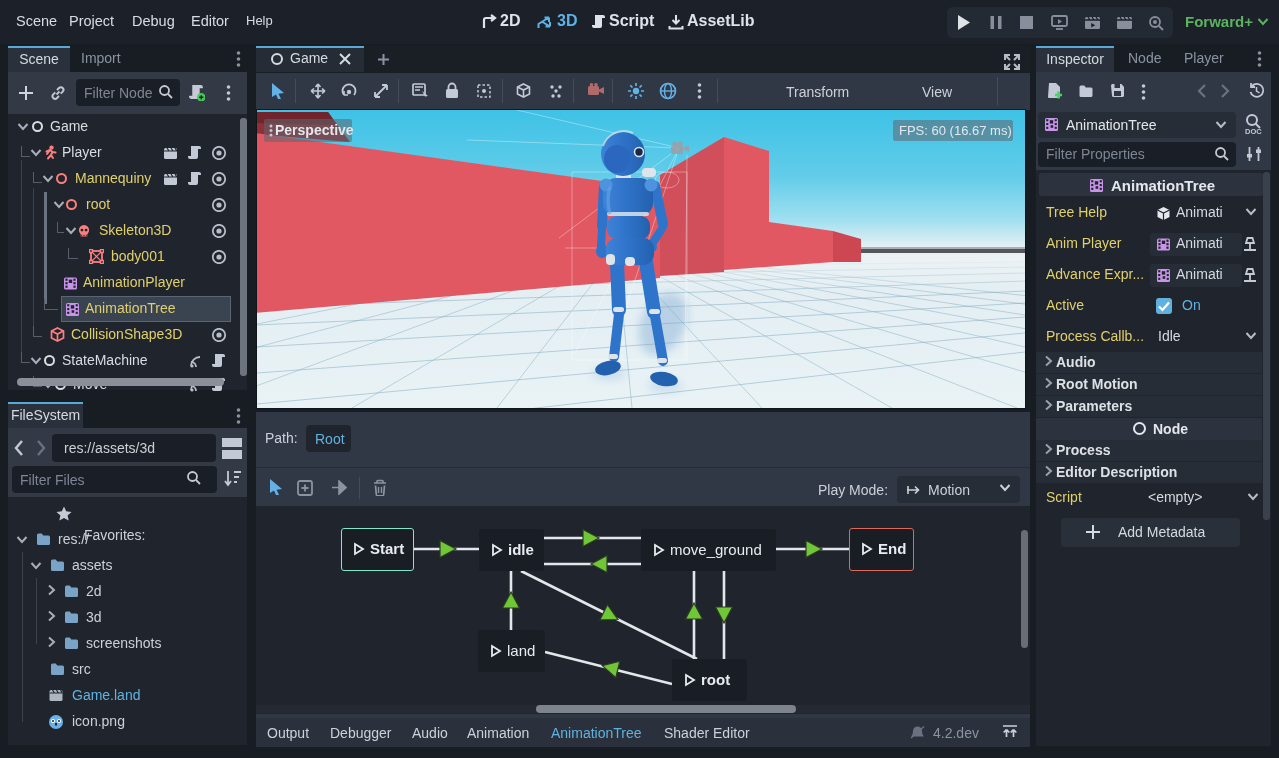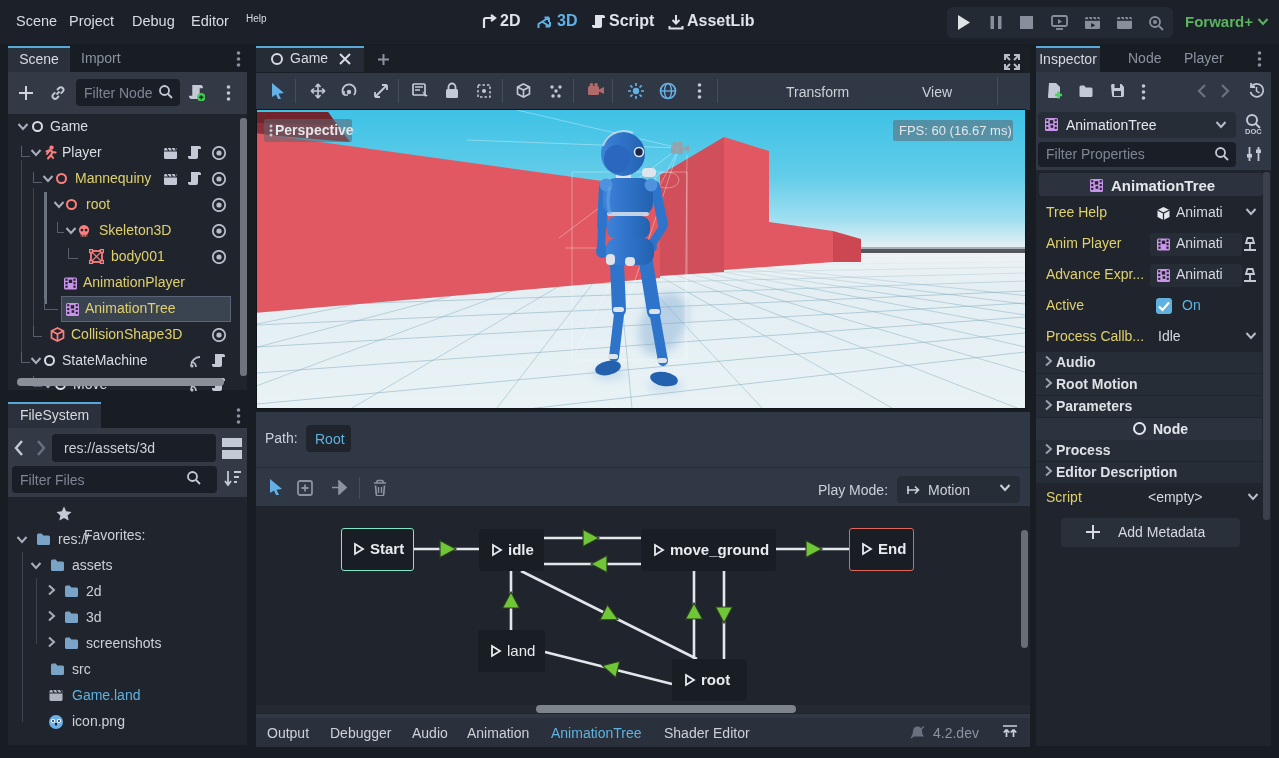--- a/index.html
+++ b/index.html
@@ -13,21 +13,21 @@
 .row{position:absolute;white-space:nowrap}
 .tree-line{position:absolute;border-left:1px solid #3c434f}
 svg{position:absolute;overflow:hidden}
 .gnode{position:absolute;background:#191d24;border-radius:3px;color:#e8ebef;font-weight:bold;font-size:15px}
 </style></head><body>
 <div class="a" style="left:0;top:0;width:1279px;height:44px;background:#1c2129"></div>
 <div class="row" style="left:16px;top:13px;font-size:14.5px;color:#d8dce2">Scene</div>
 <div class="row" style="left:69px;top:13px;font-size:14.5px;color:#d8dce2">Project</div>
 <div class="row" style="left:132px;top:13px;font-size:14.5px;color:#d8dce2">Debug</div>
 <div class="row" style="left:191px;top:13px;font-size:14.5px;color:#d8dce2">Editor</div>
-<div class="row" style="left:246px;top:13px;font-size:10px;color:#d8dce2">Help</div>
+<div class="row" style="left:246px;top:13px;font-size:13px;color:#d8dce2">Help</div>
 <svg class="a" style="left:482px;top:14px" width="16" height="16" viewBox="0 0 16 16">
     <path d="M2 14 V6 a2 2 0 0 1 2-2 h8 M9 1 l4 3 -4 3" fill="none" stroke="#dfe3e8" stroke-width="2.2"></path>
   </svg>
 <div class="row" style="left:500px;top:12px;font-size:16px;font-weight:bold;color:#dfe3e8">2D</div>
 <svg class="a" style="left:537px;top:14px" width="17" height="16" viewBox="0 0 17 16">
     <path d="M1.5 14 V10 L12 3.5 M12 3.5 h-4.5 M12 3.5 v4.5 M5.5 8 L13 12.5 M13 12.5 v-4.5 M13 12.5 h-4.5" fill="none" stroke="#5fb2e8" stroke-width="2"></path>
   </svg>
 <div class="row" style="left:557px;top:12px;font-size:16px;font-weight:bold;color:#5fb2e8">3D</div>
 <svg class="a" style="left:591px;top:13px" width="15" height="17" viewBox="0 0 15 15">
     <path d="M4 1 h8 a2 2 0 0 1 2 2 v1 h-3 v8 a2 2 0 0 1 -2 2 h-6 a2 2 0 0 1 -2 -2 v-1 h3 z" fill="#dfe3e8"></path>
@@ -254,21 +254,21 @@
 <div class="row" style="left:73px;top:376px;color:#d9dde3">Move</div>
 <svg class="a" style="left:188px;top:378px" width="15" height="14" viewBox="0 0 15 14">
     <path d="M3 12 a9 9 0 0 1 9 -9 M3 8 a5 5 0 0 1 5 5" fill="none" stroke="#b6bdc9" stroke-width="1.8"></path>
     <circle cx="4" cy="12" r="1.6" fill="#b6bdc9"></circle>
   </svg>
 <svg class="a" style="left:211px;top:377px" width="15" height="15" viewBox="0 0 15 15">
     <path d="M4 1 h8 a2 2 0 0 1 2 2 v1 h-3 v8 a2 2 0 0 1 -2 2 h-6 a2 2 0 0 1 -2 -2 v-1 h3 z" fill="#c3cad6"></path>
   </svg>
 <div class="a" style="left:17px;top:378px;width:207px;height:8px;background:#8b9098;border-radius:4px"></div>
 <div class="a" style="left:240px;top:118px;width:7px;height:258px;background:#6e747e;border-radius:3px"></div>
-<div class="tab" style="left:8px;top:402px;width:93px">FileSystem</div>
+<div class="tab" style="left:8px;top:402px;width:75px">FileSystem</div>
 <svg class="a" style="left:236px;top:407px" width="5" height="18" viewBox="0 0 5 17">
     <circle cx="2.5" cy="2.5" r="1.8" fill="#8b93a1"></circle>
     <circle cx="2.5" cy="8.5" r="1.8" fill="#8b93a1"></circle>
     <circle cx="2.5" cy="14.5" r="1.8" fill="#8b93a1"></circle>
   </svg>
 <div class="a panel" style="left:8px;top:428px;width:239px;height:69px"></div>
 <svg class="a" style="left:14px;top:440px" width="10" height="16" viewBox="0 0 10 16">
     <path d="M8 1 L2 8 L8 15" fill="none" stroke="#c3cad6" stroke-width="2.4"></path>
   </svg>
 <svg class="a" style="left:36px;top:440px" width="10" height="16" viewBox="0 0 10 16">
@@ -626,21 +626,21 @@
 <div class="row" style="left:370px;top:540px;font-weight:bold;font-size:15px;color:#e8ebef">Start</div>
 <div class="gnode" style="left:479px;top:529px;width:65px;height:42px"></div>
 <svg class="a" style="left:491px;top:543px" width="12" height="14" viewBox="0 0 12 14">
     <path d="M2 2 L10 7 L2 12 Z" fill="none" stroke="#e8ebef" stroke-width="1.8"></path>
   </svg>
 <div class="row" style="left:508px;top:541px;font-weight:bold;font-size:15px;color:#e8ebef">idle</div>
 <div class="gnode" style="left:641px;top:529px;width:135px;height:42px"></div>
 <svg class="a" style="left:653px;top:543px" width="12" height="14" viewBox="0 0 12 14">
     <path d="M2 2 L10 7 L2 12 Z" fill="none" stroke="#e8ebef" stroke-width="1.8"></path>
   </svg>
-<div class="row" style="left:670px;top:541px;font-weight:bold;font-size:15px;color:#e8ebef">move_ground</div>
+<div class="row" style="left:670px;top:541px;font-weight:normal;font-size:15px;color:#e8ebef">move_ground</div>
 <div class="gnode" style="left:849px;top:528px;width:65px;height:43px;border:1.5px solid #e0685a"></div>
 <svg class="a" style="left:861px;top:542px" width="12" height="14" viewBox="0 0 12 14">
     <path d="M2 2 L10 7 L2 12 Z" fill="none" stroke="#e8ebef" stroke-width="1.8"></path>
   </svg>
 <div class="row" style="left:878px;top:540px;font-weight:bold;font-size:15px;color:#e8ebef">End</div>
 <div class="gnode" style="left:478px;top:630px;width:67px;height:42px"></div>
 <svg class="a" style="left:490px;top:644px" width="12" height="14" viewBox="0 0 12 14">
     <path d="M2 2 L10 7 L2 12 Z" fill="none" stroke="#e8ebef" stroke-width="1.8"></path>
   </svg>
 <div class="row" style="left:507px;top:642px;font-weight:normal;font-size:15px;color:#e8ebef">land</div>
@@ -660,21 +660,21 @@
 <div class="row" style="left:551px;top:725px;color:#5fb2e0;font-size:14px">AnimationTree</div>
 <div class="row" style="left:664px;top:725px;color:#ccd1d9;font-size:14px">Shader Editor</div>
 <svg class="a" style="left:910px;top:725px" width="15" height="14" viewBox="0 0 15 13">
     <path d="M7.5 1 a4.5 4.5 0 0 1 4.5 4.5 q0 4 1.8 5.5 h-12.6 q1.8 -1.5 1.8 -5.5 a4.5 4.5 0 0 1 4.5 -4.5" fill="#6a7180"></path>
     <path d="M1 12.5 L14 1" stroke="#6a7180" stroke-width="1.4"></path>
   </svg>
 <div class="row" style="left:933px;top:725px;color:#8b93a1">4.2.dev</div>
 <svg class="a" style="left:1002px;top:724px" width="16" height="15" viewBox="0 0 16 15">
     <path d="M1 2 h14 M4.5 13 V5.5 M4.5 5.5 l-2.8 3 M4.5 5.5 l2.8 3 M11.5 13 V5.5 M11.5 5.5 l-2.8 3 M11.5 5.5 l2.8 3" stroke="#ccd1d9" stroke-width="1.7" fill="none"></path>
   </svg>
-<div class="tab" style="left:1036px;width:64px">Inspector</div>
+<div class="tab" style="left:1036px;width:78px">Inspector</div>
 <div class="row dim" style="left:1128px;top:50px">Node</div>
 <div class="row dim" style="left:1184px;top:50px">Player</div>
 <svg class="a" style="left:1257px;top:50px" width="5" height="18" viewBox="0 0 5 17">
     <circle cx="2.5" cy="2.5" r="1.8" fill="#8b93a1"></circle>
     <circle cx="2.5" cy="8.5" r="1.8" fill="#8b93a1"></circle>
     <circle cx="2.5" cy="14.5" r="1.8" fill="#8b93a1"></circle>
   </svg>
 <div class="a panel" style="left:1036px;top:72px;width:235px;height:38px;background:#313845"></div>
 <svg class="a" style="left:1046px;top:82px" width="17" height="17" viewBox="0 0 17 17">
     <path d="M3 1 h7 l4 4 v10 a1 1 0 0 1 -1 1 h-10 a1 1 0 0 1 -1 -1 z" fill="#c3cad6"></path>

